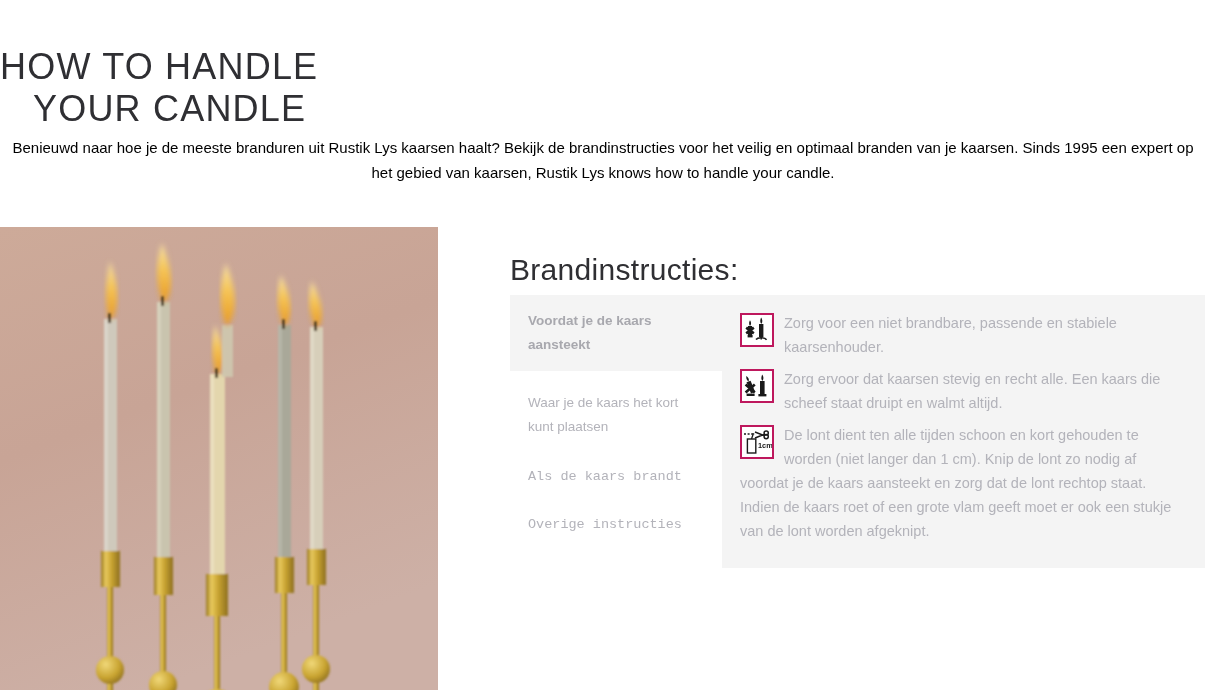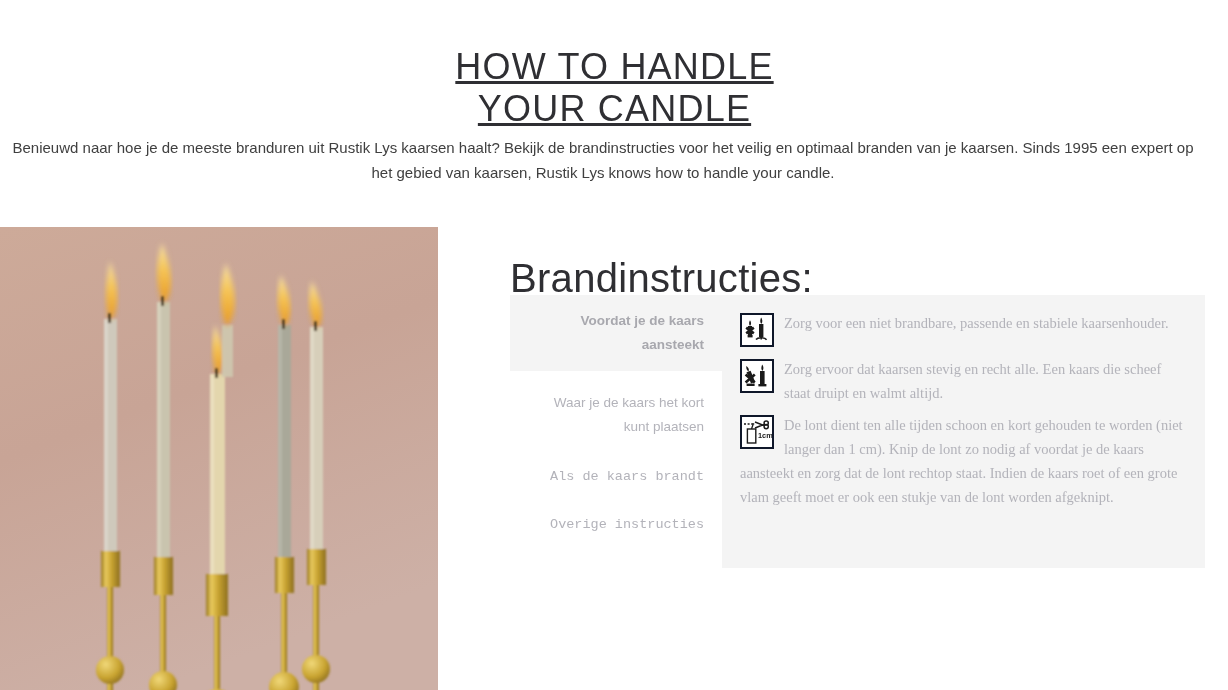--- a/index.html
+++ b/index.html
@@ -8,56 +8,55 @@
     width: 1228px; height: 690px;
     background: #ffffff;
     font-family: "Liberation Sans", sans-serif;
     overflow: hidden;
   }
   .page { position: relative; width: 1228px; height: 690px; background:#fff; }
 
   
   .header-title {
     position: absolute;
-    top: 22px; left: 12px; width: 1205px;
-    text-align: center;
+    top: 22px; left: 0; width: 1205px;
+    text-align: left;
     font-size: 36px;
     line-height: 42px;
     letter-spacing: 1.2px;
     font-weight: 400;
     color: #2f2f33;
-    text-decoration: underline;
-  }
-  .header-title .l2 { display:block; }
+  }
+  .header-title .l2 { display:block;padding-left:33px; }
 
   .header-sub {
     position: absolute;
     top: 120px; left: 8px; width: 1190px;
     text-align: center;
     font-size: 15px;
     line-height: 25px;
-    color: #404040;
+    color: #000000;
     font-weight: 400;
   }
 
   
   .photo {
     position: absolute;
     left: 0; top: 227px;
     width: 438px; height: 463px;
     overflow: hidden;
     background: #c6a596;
   }
   .photo svg { display:block; width: 438px; height: 463px; }
 
   
   .section-title {
     position: absolute;
     left: 510px; top: 225px;
-    font-size: 40px;
+    font-size: 30px;
     line-height: 40px;
     font-weight: 400;
     letter-spacing: 0.3px;
     color: #2f2f33;
   }
 
   .accordion {
     position: absolute;
     left: 510px; top: 295px;
     width: 695px; height: 273px;
@@ -71,21 +70,20 @@
     flex: 0 0 212px;
     padding-top: 0px;
   }
   .tab {
     padding: 14px 18px 14px 18px;
     font-size: 13.5px;
     line-height: 24px;
     color: #b3b3ba;
     cursor: pointer;
     background: transparent;
-    text-align: right;
   }
   .tab.active {
     background: #f4f4f4;
     color: #a8a8ae;
     font-weight: 600;
   }
   .tab.t2 { padding-top: 20px; }
   .tab.t3, .tab.t4, .tab.t5 { padding-top: 12px; padding-bottom: 12px; font-family: Liberation Mono, monospace; }
 
   .panel {
@@ -97,25 +95,25 @@
     line-height: 24px;
   }
   .inst {
     margin-bottom: 8px;
     overflow: hidden;
   }
   .inst .ic {
     float: left;
     width: 34px; height: 34px;
     margin: 2px 10px 2px 0;
-    border: 2px solid #0f172a;
+    border: 2px solid #be185d;
     background: #1d4ed8;
   }
   .inst .ic svg { display:block; width: 30px; height: 30px; }
-  .inst p { margin: 0; font-family: Liberation Serif, serif; }
+  .inst p { margin: 0; }
 </style>
 </head>
 <body>
 
 <div class="page">
 
   <h1 class="header-title">
     <span>HOW TO HANDLE</span>
     <span class="l2">YOUR CANDLE</span>
   </h1>

